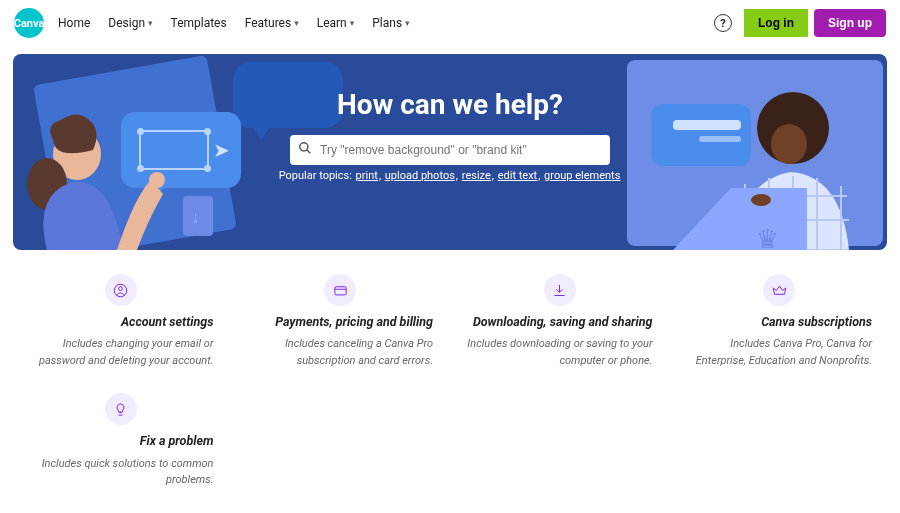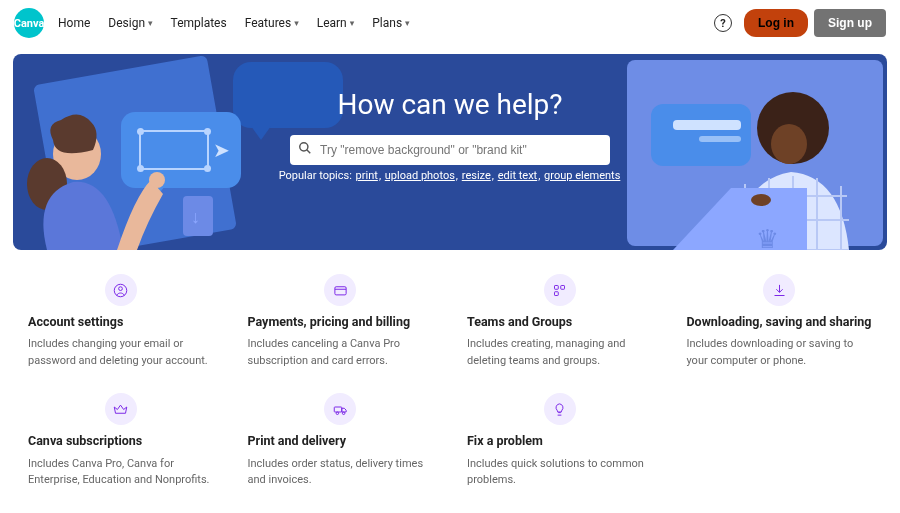--- a/index.html
+++ b/index.html
@@ -4,22 +4,22 @@
 <style>
   * { box-sizing: border-box; margin: 0; padding: 0; }
   body { font-family: -apple-system, BlinkMacSystemFont, "Segoe UI", Roboto, Helvetica, Arial, sans-serif; background: #fff; color: #222; width: 900px; }
   header { display: flex; align-items: center; padding: 6px 14px; height: 46px; }
   .logo { width: 30px; height: 30px; border-radius: 50%; background: #00c4cc; display: flex; align-items: center; justify-content: center; color: #fff; font-size: 11px; font-weight: 700; margin-right: 14px; }
   nav { display: flex; align-items: flex-end; gap: 18px; }
   .nav-item { font-size: 12px; color: #222; display: flex; align-items: center; cursor: pointer; }
   .nav-item .chev { margin-left: 3px; font-size: 9px; color: #666; }
   .spacer { flex: 1; }
   .help-circle { width: 18px; height: 18px; border: 1.5px solid #333; border-radius: 50%; display:flex; align-items:center; justify-content:center; font-size:11px; font-weight:700; margin-right: 12px; cursor:pointer; }
-  .login-btn { background: #c2410c; border: none; padding: 7px 14px; border-radius: 12px; font-size: 12px; font-weight: 600; cursor:pointer; margin-right: 6px; }
-  .signup-btn { background: #737373; color: #fff; border: none; padding: 7px 14px; border-radius: 4px; font-size: 12px; font-weight: 600; cursor:pointer; }
+  .login-btn { background: #84cc16; border: none; padding: 7px 14px; border-radius: 0; font-size: 12px; font-weight: 600; cursor:pointer; margin-right: 6px; }
+  .signup-btn { background: #a21caf; color: #fff; border: none; padding: 7px 14px; border-radius: 4px; font-size: 12px; font-weight: 600; cursor:pointer; }
 
   .hero { position: relative; width: 874px; margin: 8px auto 0; height: 196px; background: #2a4a9a; border-radius: 8px; overflow: hidden; }
   .hero .deco { position:absolute; }
   .person-left { left: 14px; bottom: 0; width: 160px; height: 150px; }
   .speech { left: 108px; top: 58px; width: 120px; height: 76px; background: #4a8dea; border-radius: 14px; }
   .speech:after { content:""; position:absolute; left:28px; bottom:-8px; width:0;height:0;border-left:8px solid transparent;border-right:8px solid transparent;border-top:10px solid #4a8dea;}
   .square-back { background:#4070d0; left:34px; top:15px; width:176px; height:176px; border-radius:6px; transform:rotate(-10deg);}
   .large-bubble { left:220px; top:8px; width:110px; height:66px; background:#2559b8; border-radius:18px; }
   .large-bubble:after{content:"";position:absolute;left:18px;bottom:-12px;width:0;height:0;border-left:10px solid transparent;border-right:10px solid transparent;border-top:14px solid #2559b8;}
   .sel-rect { position:absolute; left: 126px; top: 76px; width: 70px; height: 40px; border: 2px solid #b8d4ff; border-radius: 2px; }
@@ -27,29 +27,29 @@
   .nw{top:-4px;left:-4px} .ne{top:-4px;right:-4px} .sw{bottom:-4px;left:-4px} .se{bottom:-4px;right:-4px}
   .cursor-arrow { position:absolute; left:200px; top:84px; font-size:20px; color:#cfe2ff; }
   .right-square { right:4px; top:6px; width:256px; height:186px; background:#6e8de6; border-radius:8px;}
   .card { right:136px; top:50px; width:100px; height:62px; background:#4a8dea; border-radius:12px; }
   .card-line { right:146px; top:66px; width:68px; height:10px; background:#cfe2ff; border-radius:4px; }
   .card-line2 { right:146px; top:82px; width:42px; height:6px; background:#cfe2ff; border-radius:3px; opacity:.6;}
   .dl { left:170px; bottom:14px; width:30px; height:40px; background:#6c8ae6; border-radius:4px;}
   .dl-arrow{ position:absolute; left:178px; bottom:22px; font-size:18px; color:#8ca7ff; }
   .crown { right:108px; bottom:-4px; font-size:26px; color:#6c8ae6; }
   .hero-inner { position: relative; z-index: 5; text-align: center; padding-top: 34px; }
-  .hero-title { color: #fff; font-size: 28px; font-weight: 400; }
+  .hero-title { color: #fff; font-size: 28px; font-weight: 700; }
   .search-wrap { margin: 14px auto 0; width: 320px; position: relative; }
   .search-wrap input { width: 100%; padding: 8px 10px 8px 30px; border-radius: 4px; border: none; font-size: 12px; background:#fff;}
   .search-wrap .si { position:absolute; left:8px; top:6px; font-size:14px; color:#555;}
   .popular { margin-top: 4px; color: #fff; font-size: 11px; }
   .popular a { color: #fff; text-decoration: underline; margin: 0 1px; }
 
   .grid { width: 860px; margin: 24px auto 0; display: grid; grid-template-columns: repeat(4, 1fr); gap: 24px 18px; }
-  .card-topic { text-align: left; padding: 0 8px; }
+  .card-topic { text-align: right; padding: 0 8px; font-style: italic; }
   .icon-circ { width: 32px; height: 32px; border-radius: 50%; background: #f1ecff; display: flex; align-items: center; justify-content: center; margin: 0 auto 8px; color: #7d2ae8; }
   .icon-circ svg { width: 15px; height: 15px; stroke: #7d2ae8; fill: none; stroke-width: 1.6; }
   .card-topic h3 { font-size: 12.5px; font-weight: 700; margin-bottom: 6px; line-height:1.3; }
   .card-topic p { font-size: 11px; color: #666; line-height: 1.5; }
 </style>
 </head>
 <body>
 
 <header>
   <div class="logo">Canva</div>
@@ -138,63 +138,40 @@
           <rect x="3" y="6" width="18" height="13" rx="2"></rect>
           <line x1="3" y1="10" x2="21" y2="10"></line>
         </svg>
       </div>
       <h3>Payments, pricing and billing</h3>
       <p>Includes canceling a Canva Pro subscription and card errors.</p>
     </div>
     <div class="card-topic">
       <div class="icon-circ">
         <svg viewBox="0 0 24 24">
-          <rect x="4" y="4" width="6" height="6" rx="1"></rect>
-          <rect x="14" y="4" width="6" height="6" rx="1"></rect>
-          <rect x="4" y="14" width="6" height="6" rx="1"></rect>
-        </svg>
-      </div>
-      <h3>Teams and Groups</h3>
-      <p>Includes creating, managing and deleting teams and groups.</p>
-    </div>
-    <div class="card-topic">
-      <div class="icon-circ">
-        <svg viewBox="0 0 24 24">
           <path d="M12 3v12"></path>
           <path d="M7 10l5 5 5-5"></path>
           <path d="M4 20h16"></path>
         </svg>
       </div>
       <h3>Downloading, saving and sharing</h3>
       <p>Includes downloading or saving to your computer or phone.</p>
     </div>
     <div class="card-topic">
       <div class="icon-circ">
         <svg viewBox="0 0 24 24">
           <path d="M4 18h16l2-10-5 4-5-7-5 7-5-4z"></path>
         </svg>
       </div>
       <h3>Canva subscriptions</h3>
       <p>Includes Canva Pro, Canva for Enterprise, Education and Nonprofits.</p>
     </div>
     <div class="card-topic">
       <div class="icon-circ">
         <svg viewBox="0 0 24 24">
-          <rect x="2" y="8" width="12" height="8" rx="1"></rect>
-          <path d="M14 10h4l3 3v3h-7z"></path>
-          <circle cx="7" cy="18" r="2"></circle>
-          <circle cx="17" cy="18" r="2"></circle>
-        </svg>
-      </div>
-      <h3>Print and delivery</h3>
-      <p>Includes order status, delivery times and invoices.</p>
-    </div>
-    <div class="card-topic">
-      <div class="icon-circ">
-        <svg viewBox="0 0 24 24">
           <path d="M9 21h6"></path>
           <path d="M10 17h4"></path>
           <path d="M12 3a6 6 0 00-4 10c1 1 1 2 1 3h6c0-1 0-2 1-3a6 6 0 00-4-10z"></path>
         </svg>
       </div>
       <h3>Fix a problem</h3>
       <p>Includes quick solutions to common problems.</p>
     </div>
   </section>
 

